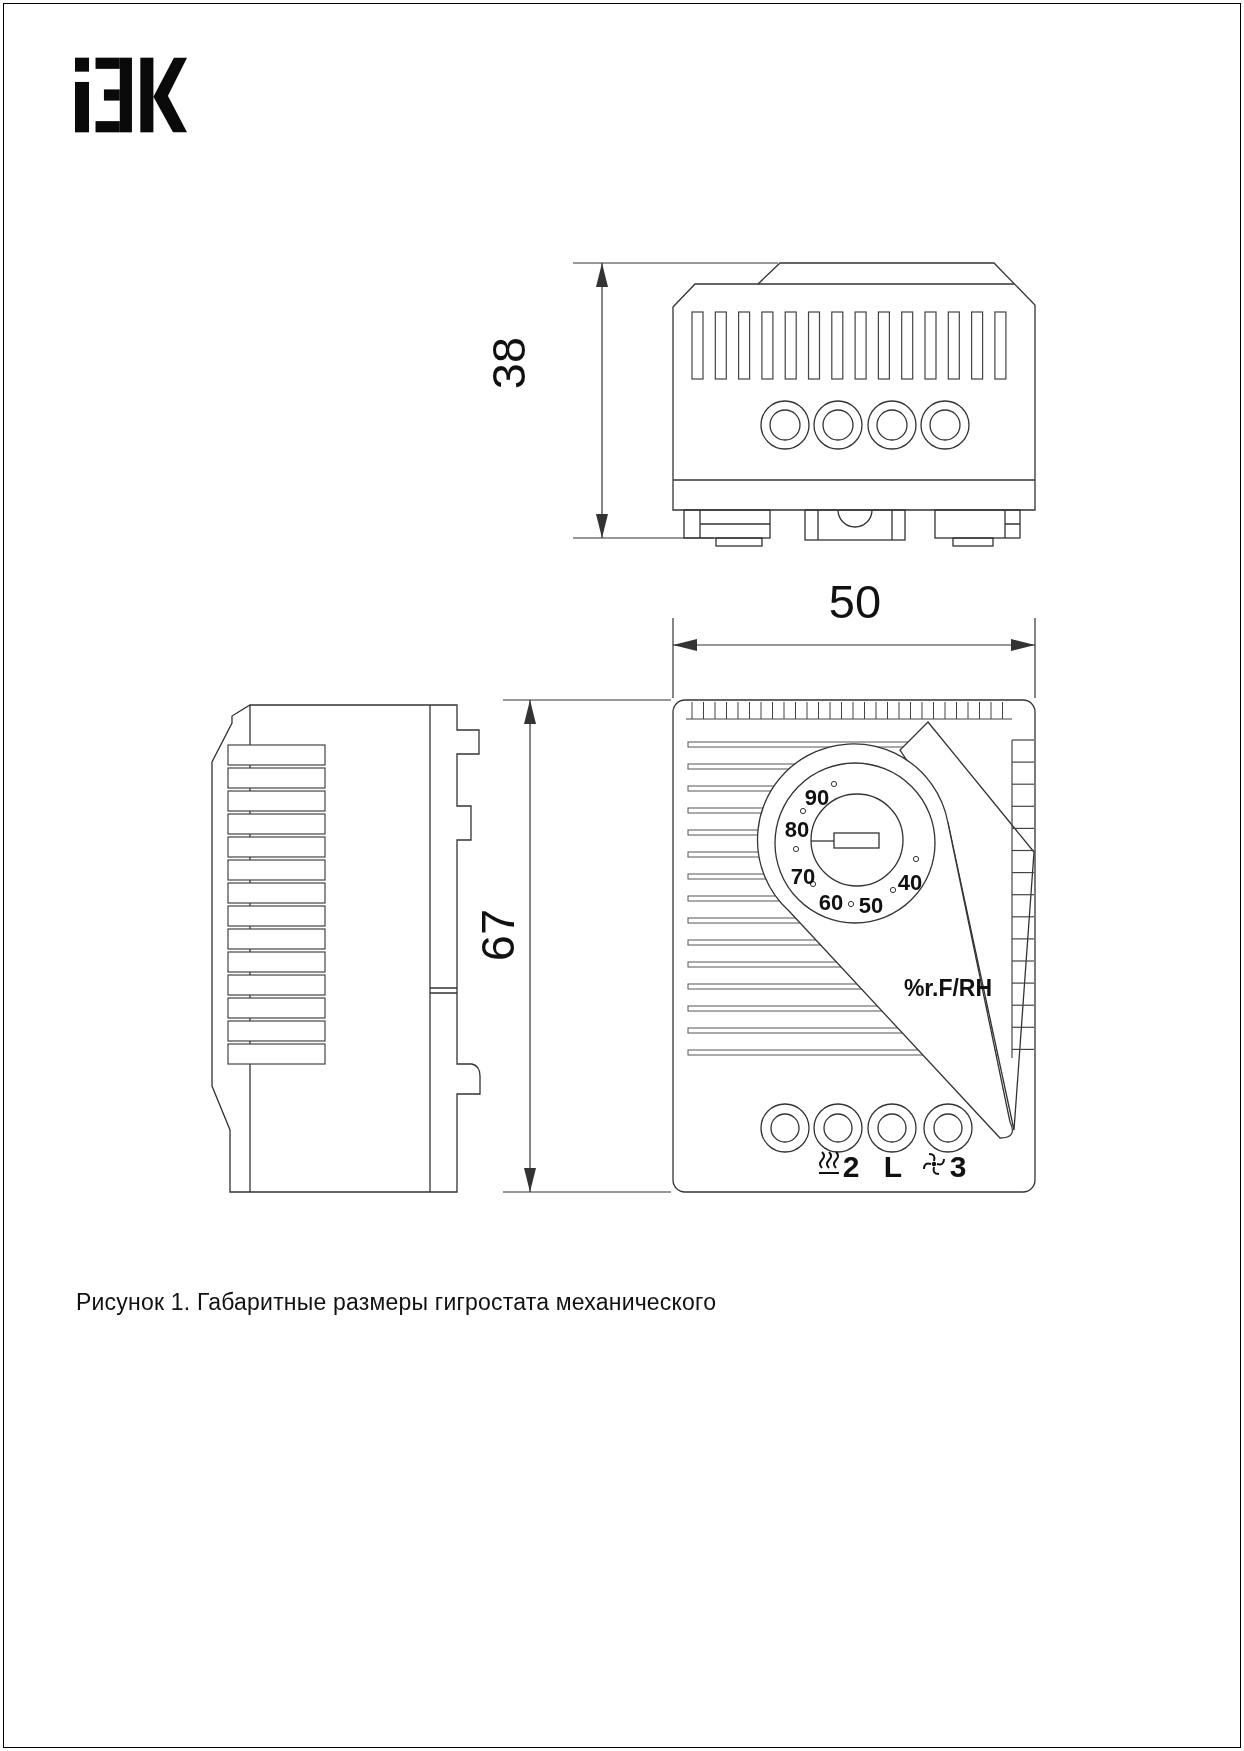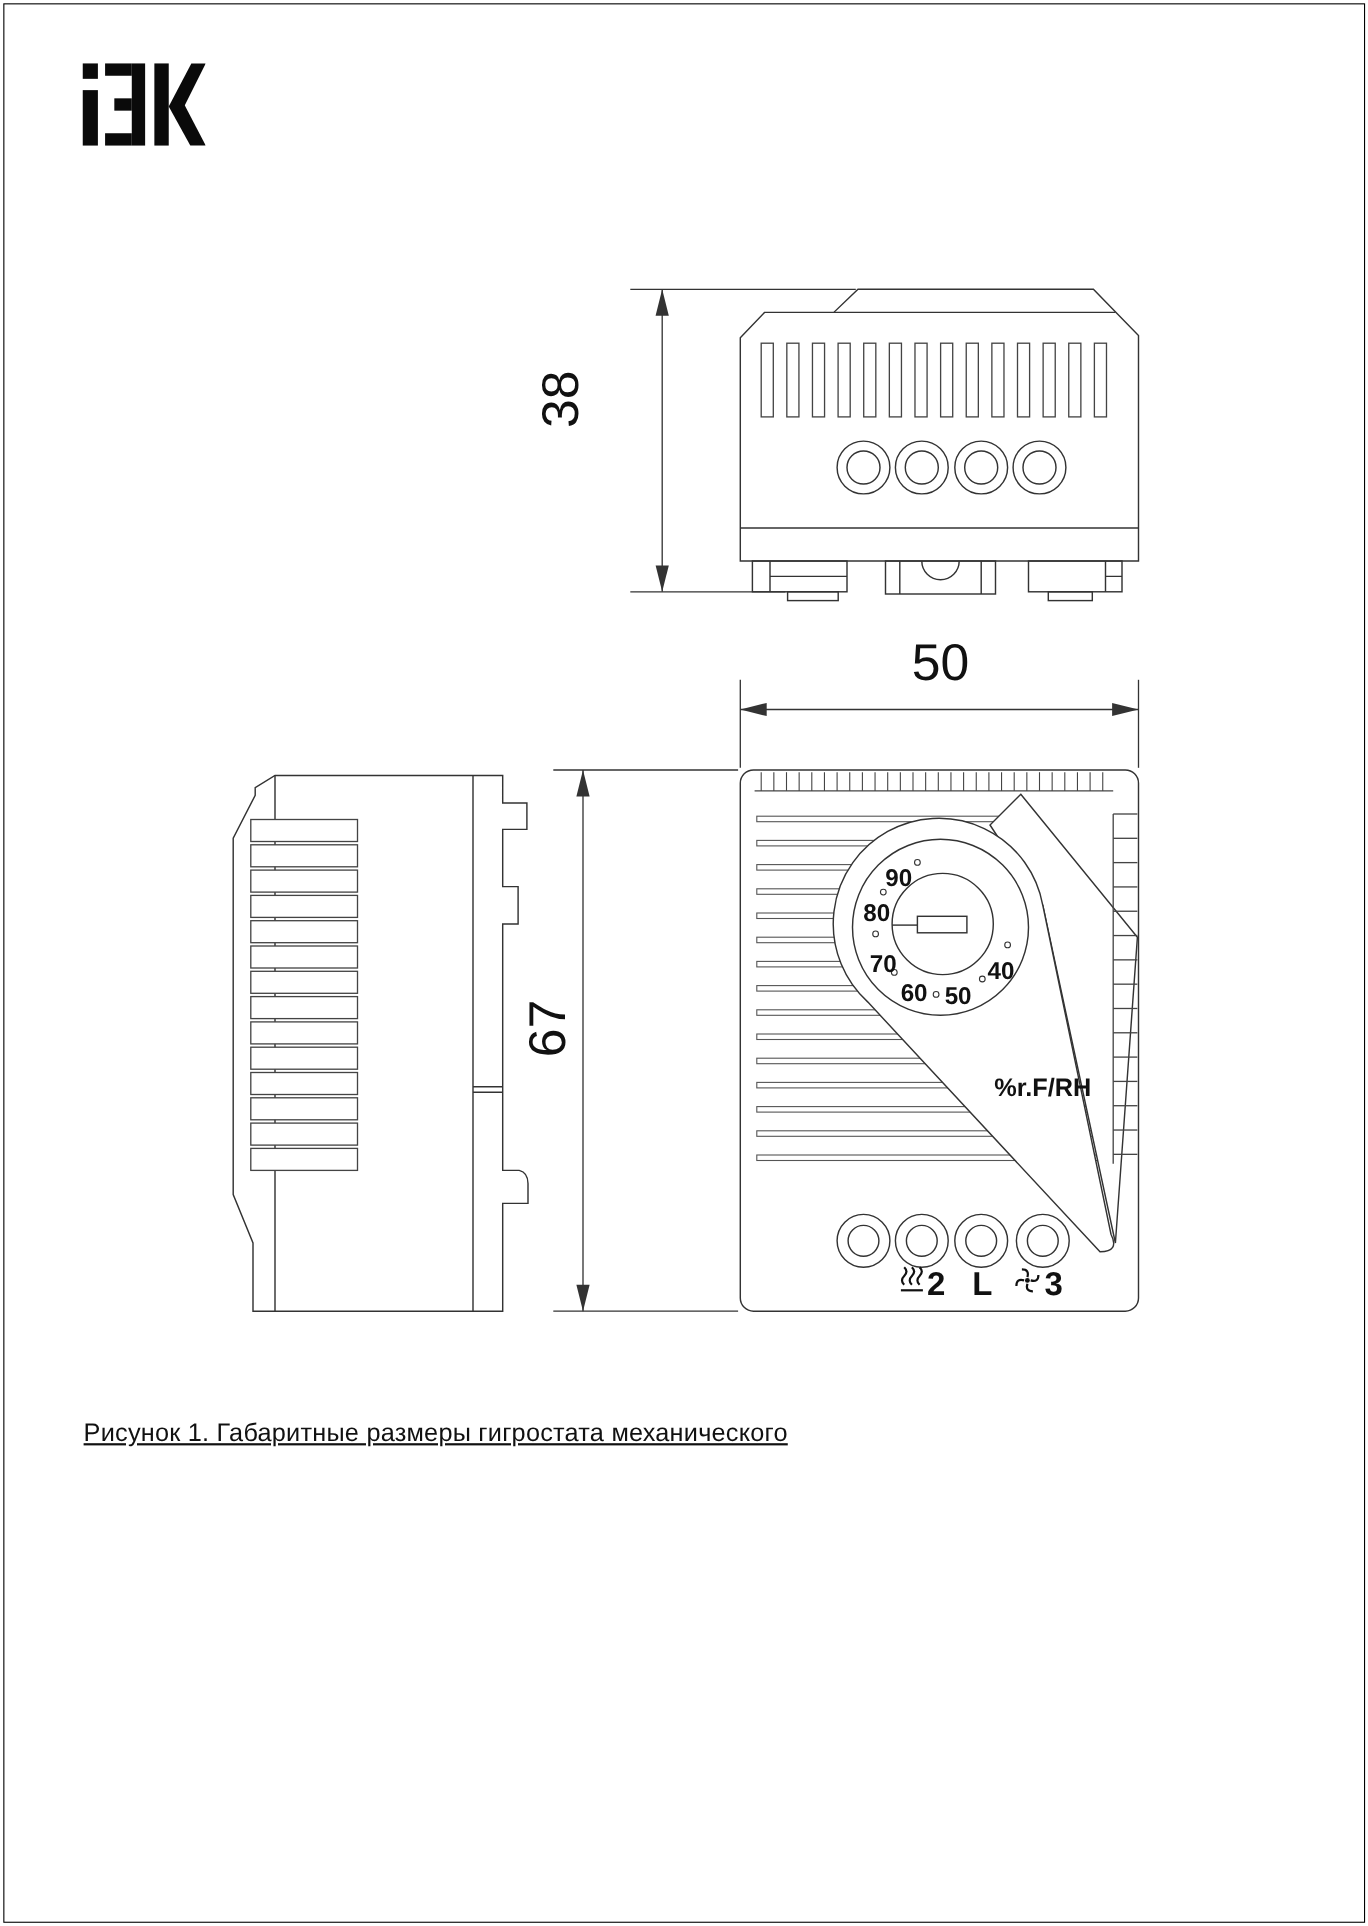--- a/index.html
+++ b/index.html
@@ -5,21 +5,21 @@
   html,body{margin:0;padding:0;background:#e8e8e8;}
   .page{
     position:relative; width:1244px; height:1751px; background:#fff;
     font-family:"Liberation Sans", sans-serif; overflow:hidden; margin:0 auto;
   }
   .frame{position:absolute; inset:3px; border:1.6px solid #000; pointer-events:none;}
   .logo{position:absolute; left:75px; top:54px;}
   .sr{position:absolute; width:1px; height:1px; overflow:hidden; clip:rect(0 0 0 0); white-space:nowrap;}
   .drawing{position:absolute; left:0; top:0;}
   .caption{
-    position:absolute; left:76px; top:1289px; font-size:23px; color:#111; letter-spacing:0.2px;text-decoration:underline;
+    position:absolute; left:76px; top:1289px; font-size:23px; color:#111; letter-spacing:0.2px;
   }
   svg text{font-family:"Liberation Sans", sans-serif; fill:#111; stroke:none;}
   .dimtext{font-size:47px;}
   .dialnum{font-size:22px; font-weight:700;}
   .unitlbl{font-size:23px; font-weight:700;}
   .termlbl{font-size:30px; font-weight:700;}
 </style>
 </head>
 <body>
 

